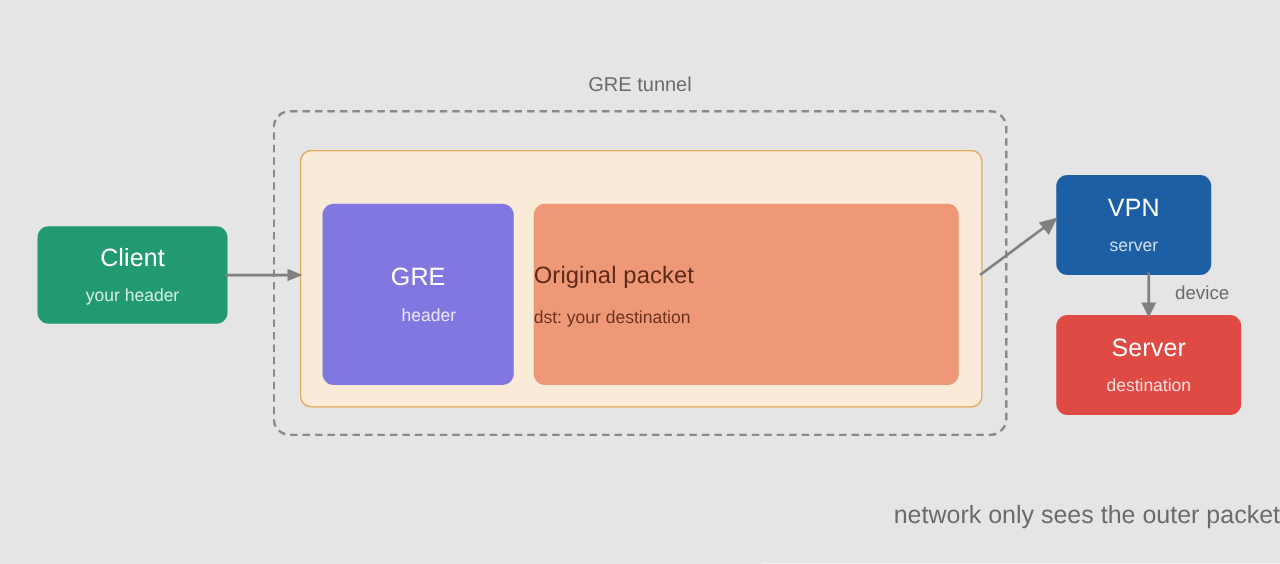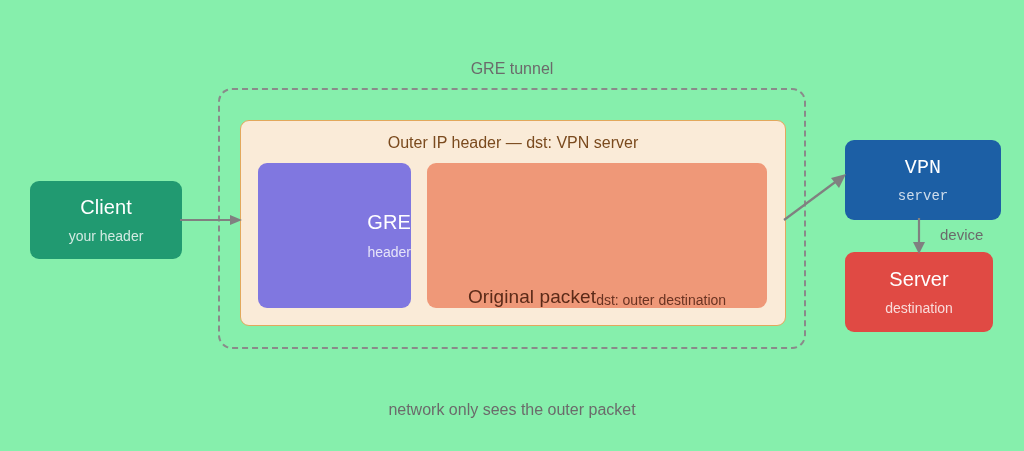--- a/index.html
+++ b/index.html
@@ -7,21 +7,21 @@
     padding: 0;
     background: #ffffff;
   }
   body {
     font-family: "Liberation Sans", sans-serif;
   }
   #canvas {
     position: relative;
     width: 1024px;
     height: 451px;
-    background: #86efac;
+    background: #e5e5e5;
     overflow: hidden;
   }
 
   
   .node {
     position: absolute;
     border-radius: 9px;
     display: flex;
     flex-direction: column;
     align-items: center;
@@ -40,23 +40,22 @@
     color: rgba(255,255,255,.80);
   }
 
   
   #client-node {
     left: 30px; top: 181px; width: 152px; height: 78px;
     background: #219A71;
   }
   
   #vpn-node {
-    left: 845px; top: 140px; width: 156px; height: 80px;
+    left: 845px; top: 140px; width: 124px; height: 80px;
     background: #1C5FA5;
-    font-family: Liberation Mono, monospace;
   }
   #vpn-node .sub { color: rgba(255,255,255,.78); }
   
   #server-node {
     left: 845px; top: 252px; width: 148px; height: 80px;
     background: #E04A44;
   }
   #server-node .sub { color: rgba(255,255,255,.80); }
 
   
@@ -98,37 +97,37 @@
   }
 
   
   #gre-header-box {
     position: absolute;
     left: 258px; top: 163px;
     width: 153px; height: 145px;
     background: #8077E0;
     border-radius: 9px;
     display: flex; flex-direction: column;
-    align-items: flex-end; justify-content: center;
+    align-items: center; justify-content: center;
     box-sizing: border-box;
   }
   #gre-header-box .title { font-size: 20px; color: #ffffff; }
   #gre-header-box .sub {
     font-size: 14px; margin-top: 10px; color: rgba(255,255,255,.80); margin-left: 17px;
   }
 
   
   #original-packet-box {
     position: absolute;
     left: 427px; top: 163px;
     width: 340px; height: 145px;
     background: #EF9878;
     border-radius: 9px;
-    display: flex; flex-direction: row;
-    align-items: flex-end; justify-content: center;
+    display: flex; flex-direction: column;
+    align-items: flex-start; justify-content: center;
     box-sizing: border-box;
   }
   #original-packet-box .title {
     font-size: 19px; color: #5B2A18;
   }
   #original-packet-box .sub {
     font-size: 14px; margin-top: 13px; color: #6A3322;
   }
 
   
@@ -143,46 +142,45 @@
     font-size: 15px;
     color: #6b6b6b;
     white-space: nowrap;
   }
 
   
   #caption {
     position: absolute;
     left: 0; top: 401px;
     width: 1024px;
-    text-align: center;
-    font-size: 16px;
+    text-align: right;
+    font-size: 20px;
     color: #6b6b6b;
   }
 </style>
 </head>
 <body>
 
 <div id="canvas">
 
   <div id="tunnel-label">GRE tunnel</div>
 
   <div id="tunnel-boundary"></div>
 
   <div id="outer-header-box"></div>
 
-  <div id="outer-header-label">Outer IP header — dst: VPN server</div>
 
   <div id="gre-header-box" class="node">
     <span class="title">GRE</span>
     <span class="sub">header</span>
   </div>
 
   <div id="original-packet-box" class="node">
     <span class="title">Original packet</span>
-    <span class="sub">dst: outer destination</span>
+    <span class="sub">dst: your destination</span>
   </div>
 
   <div id="client-node" class="node">
     <span class="title">Client</span>
     <span class="sub">your header</span>
   </div>
 
   <div id="vpn-node" class="node">
     <span class="title">VPN</span>
     <span class="sub">server</span>

